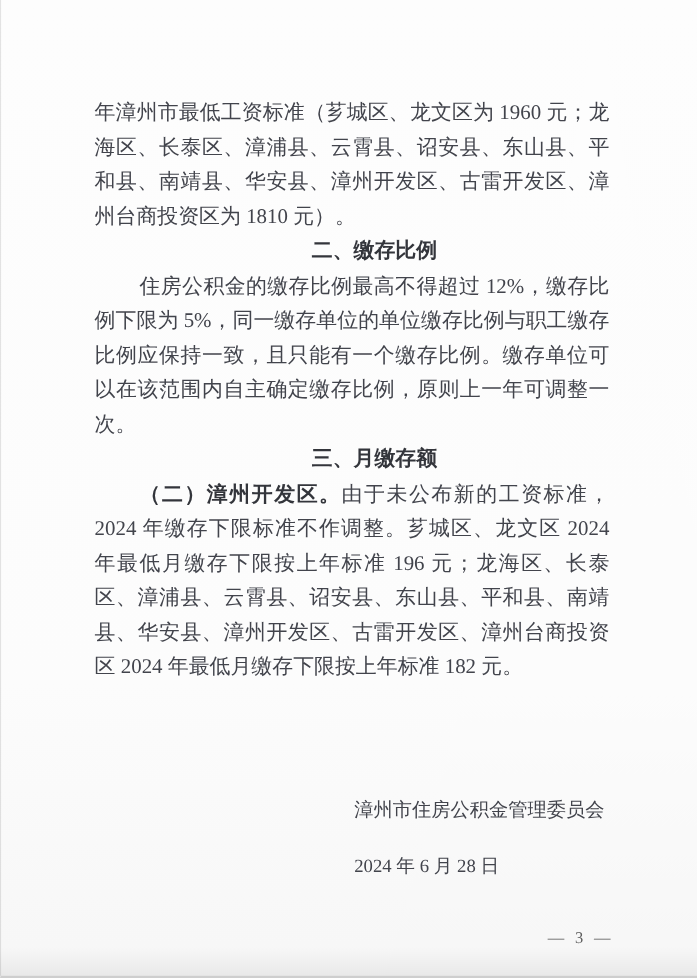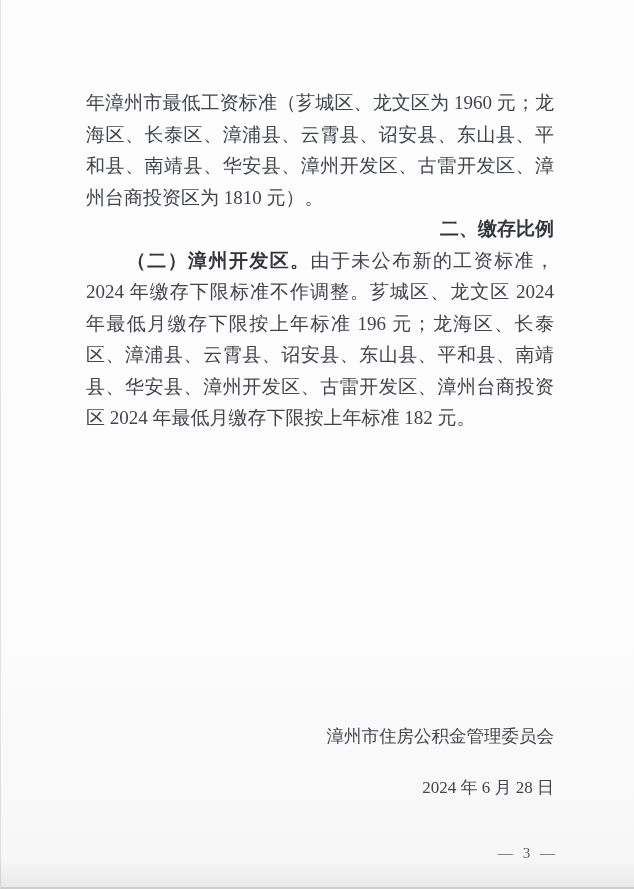--- a/index.html
+++ b/index.html
@@ -27,29 +27,29 @@
   }
   .body-text p, .body-text h2 {
     margin: 0;
     font-size: 19px;
     line-height: 31.5px;
   }
   .body-text h2 {
     font-weight: bold;
     color: #33353b;
     text-indent: 2.15em;
-    text-align: right;
+    text-align: center;
   }
   p.indented { text-indent: 2.15em; }
   .lead-bold { font-weight: bold; color: #33353b; }
   .signature {
     position: absolute;
     top: 721px; right: 80px;
     width: 232px;
-    text-align: right;
+    text-align: left;
     color: #42444c;
   }
   .sig-org {
     font-size: 17.5px;
     line-height: 31.5px;
     white-space: nowrap;
   }
   .sig-date {
     font-size: 17px;
     line-height: 31.5px;
@@ -76,21 +76,23 @@
 <body>
 
 <div class="page">
 
   <div class="body-text">
 
     <p>年漳州市最低工资标准（芗城区、龙文区为 1960 元；龙海区、长泰区、漳浦县、云霄县、诏安县、东山县、平和县、南靖县、华安县、漳州开发区、古雷开发区、漳州台商投资区为 1810 元）。</p>
 
     <h2>二、缴存比例</h2>
 
+    <p class="indented">住房公积金的缴存比例最高不得超过 12%，缴存比例下限为 5%，同一缴存单位的单位缴存比例与职工缴存比例应保持一致，且只能有一个缴存比例。缴存单位可以在该范围内自主确定缴存比例，原则上一年可调整一次。</p>
 
+    <h2>三、月缴存额</h2>
 
 
     <p class="indented"><span class="lead-bold">（二）漳州开发区。</span><span>由于未公布新的工资标准，2024 年缴存下限标准不作调整。芗城区、龙文区 2024 年最低月缴存下限按上年标准 196 元；龙海区、长泰区、漳浦县、云霄县、诏安县、东山县、平和县、南靖县、华安县、漳州开发区、古雷开发区、漳州台商投资区 2024 年最低月缴存下限按上年标准 182 元。</span></p>
 
   </div>
 
   <div class="signature">
     <div class="sig-org">漳州市住房公积金管理委员会</div>
     <div class="sig-date">2024 年 6 月 28 日</div>
   </div>

